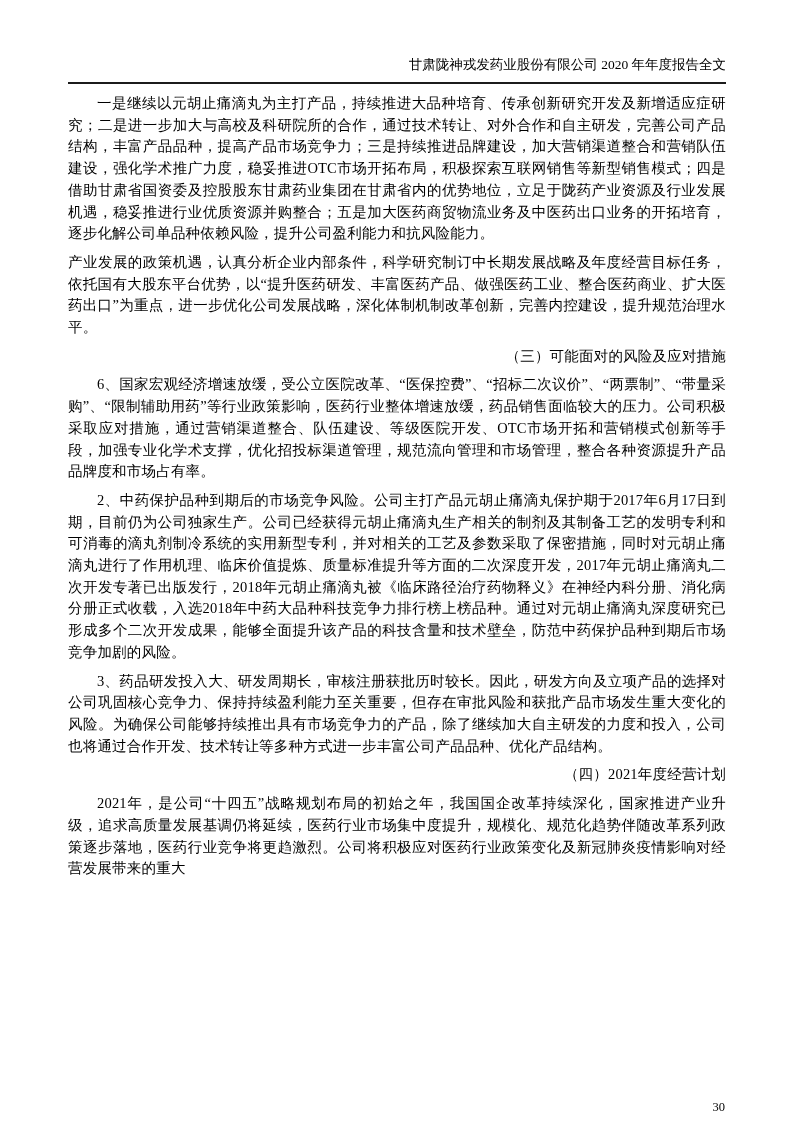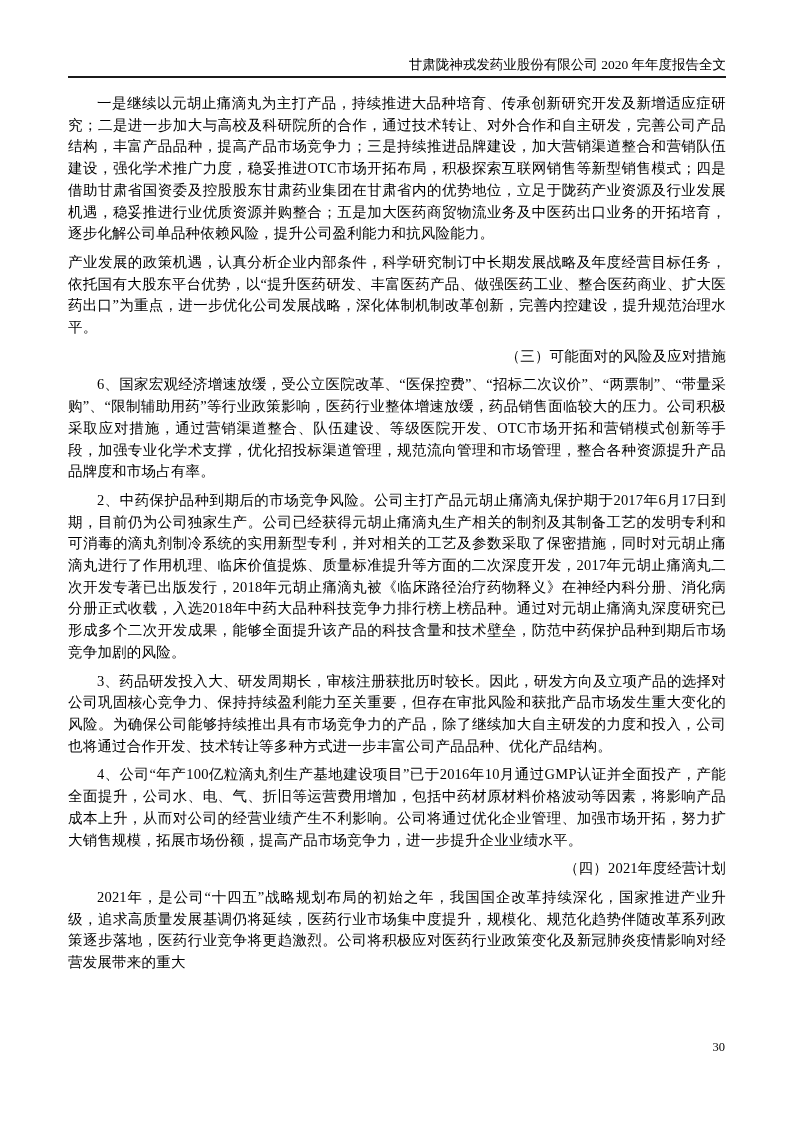--- a/index.html
+++ b/index.html
@@ -15,61 +15,60 @@
     width: 793px; height: 1122px;
     background: #ffffff;
     overflow: hidden;
   }
   .header {
     position: absolute;
     left: 68px; right: 67px; top: 56px;
     text-align: right;
     font-size: 13.5px;
     line-height: 17px;
-    padding-bottom: 3px;
+    padding-bottom: 9px;
     border-bottom: 2px solid #1b1b1b;
   }
   .content {
     position: absolute;
     left: 68px; right: 67px; top: 93px;
   }
   .para {
     margin: 0 0 7px 0;
     font-size: 14.5px;
     line-height: 21.7px;
     text-align: justify;
     text-indent: 2em;
     letter-spacing: 0.2px;
     word-break: break-all;
   }
   .para.no-indent { text-indent: 0; }
   .para.heading { text-align: right; }
   .footer {
     position: absolute;
-    right: 68px; top: 1040px;
+    right: 68px; top: 1100px;
     font-size: 12.5px;
     line-height: 15px;
   }
 </style>
 </head>
 <body>
 
 <div class="page">
 
   <div class="header">
     <span>甘肃陇神戎发药业股份有限公司 2020 年年度报告全文</span>
   </div>
 
   <div class="content">
     <p class="para">一是继续以元胡止痛滴丸为主打产品，持续推进大品种培育、传承创新研究开发及新增适应症研究；二是进一步加大与高校及科研院所的合作，通过技术转让、对外合作和自主研发，完善公司产品结构，丰富产品品种，提高产品市场竞争力；三是持续推进品牌建设，加大营销渠道整合和营销队伍建设，强化学术推广力度，稳妥推进OTC市场开拓布局，积极探索互联网销售等新型销售模式；四是借助甘肃省国资委及控股股东甘肃药业集团在甘肃省内的优势地位，立足于陇药产业资源及行业发展机遇，稳妥推进行业优质资源并购整合；五是加大医药商贸物流业务及中医药出口业务的开拓培育，逐步化解公司单品种依赖风险，提升公司盈利能力和抗风险能力。</p>
     <p class="para no-indent">产业发展的政策机遇，认真分析企业内部条件，科学研究制订中长期发展战略及年度经营目标任务，依托国有大股东平台优势，以“提升医药研发、丰富医药产品、做强医药工业、整合医药商业、扩大医药出口”为重点，进一步优化公司发展战略，深化体制机制改革创新，完善内控建设，提升规范治理水平。</p>
     <p class="para heading">（三）可能面对的风险及应对措施</p>
     <p class="para">6、国家宏观经济增速放缓，受公立医院改革、“医保控费”、“招标二次议价”、“两票制”、“带量采购”、“限制辅助用药”等行业政策影响，医药行业整体增速放缓，药品销售面临较大的压力。公司积极采取应对措施，通过营销渠道整合、队伍建设、等级医院开发、OTC市场开拓和营销模式创新等手段，加强专业化学术支撑，优化招投标渠道管理，规范流向管理和市场管理，整合各种资源提升产品品牌度和市场占有率。</p>
     <p class="para">2、中药保护品种到期后的市场竞争风险。公司主打产品元胡止痛滴丸保护期于2017年6月17日到期，目前仍为公司独家生产。公司已经获得元胡止痛滴丸生产相关的制剂及其制备工艺的发明专利和可消毒的滴丸剂制冷系统的实用新型专利，并对相关的工艺及参数采取了保密措施，同时对元胡止痛滴丸进行了作用机理、临床价值提炼、质量标准提升等方面的二次深度开发，2017年元胡止痛滴丸二次开发专著已出版发行，2018年元胡止痛滴丸被《临床路径治疗药物释义》在神经内科分册、消化病分册正式收载，入选2018年中药大品种科技竞争力排行榜上榜品种。通过对元胡止痛滴丸深度研究已形成多个二次开发成果，能够全面提升该产品的科技含量和技术壁垒，防范中药保护品种到期后市场竞争加剧的风险。</p>
     <p class="para">3、药品研发投入大、研发周期长，审核注册获批历时较长。因此，研发方向及立项产品的选择对公司巩固核心竞争力、保持持续盈利能力至关重要，但存在审批风险和获批产品市场发生重大变化的风险。为确保公司能够持续推出具有市场竞争力的产品，除了继续加大自主研发的力度和投入，公司也将通过合作开发、技术转让等多种方式进一步丰富公司产品品种、优化产品结构。</p>
-    <p class="para">4、公司“年产100亿粒滴丸剂生产基地建设项目”已于2016年10月通过GMP认证并全面投产，产能全面提升，公司水、电、气、折旧等运营费用增加，包括中药材原材料价格波动等因素，将影响产品成本上升，从而对公司的经营业绩产生不利影响。公司将通过优化企业管理、加强市场开拓，努力扩大销售规模，拓展市场份额，提高产品市场竞争力，进一步提升企业业绩水平。</p>
     <p class="para heading">（四）2021年度经营计划</p>
     <p class="para">2021年，是公司“十四五”战略规划布局的初始之年，我国国企改革持续深化，国家推进产业升级，追求高质量发展基调仍将延续，医药行业市场集中度提升，规模化、规范化趋势伴随改革系列政策逐步落地，医药行业竞争将更趋激烈。公司将积极应对医药行业政策变化及新冠肺炎疫情影响对经营发展带来的重大</p>
   </div>
 
   <div class="footer">30</div>
 
 </div>
 
 </body></html>

